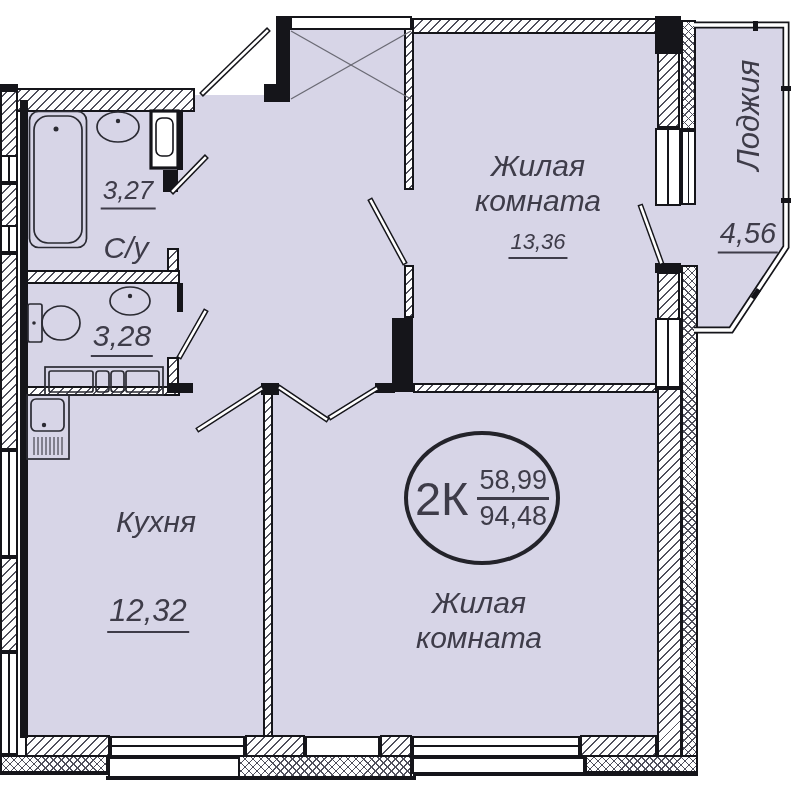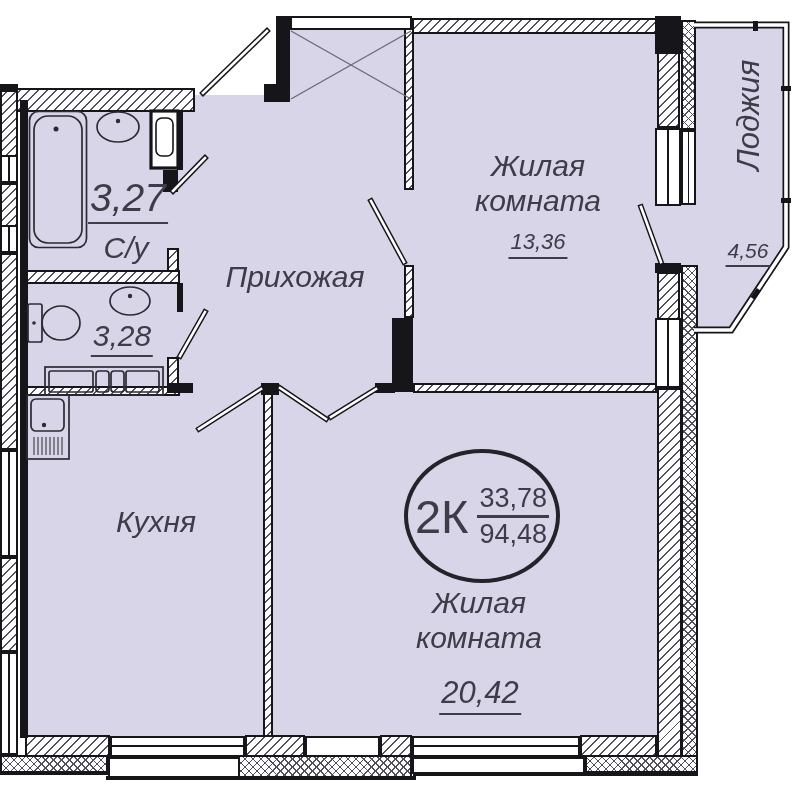--- a/index.html
+++ b/index.html
@@ -21,21 +21,21 @@
   .wfh{background-color:#fff;
        background-image:linear-gradient(to bottom,transparent 0 42%,#15151a 42% 54%,transparent 54% 100%);
        border:2px solid #15151a;}
   .wplain{background:#fff;border:2px solid #15151a;}
   svg.overlay{position:absolute;left:0;top:0;z-index:30;pointer-events:none;}
   .lbl{position:absolute;z-index:40;transform:translate(-50%,-50%);
        font-style:italic;color:#3e3c49;white-space:nowrap;text-align:center;}
   .name2{white-space:normal;width:200px;line-height:1.18;}
   .und{display:inline-block;border-bottom:2.5px solid #3e3c49;padding:0 2px 2px;}
   .rot{transform:translate(-50%,-50%) rotate(-90deg);}
-  .badge{position:absolute;z-index:40;left:404px;top:449px;width:148px;height:126px;
+  .badge{position:absolute;z-index:40;left:404px;top:431px;width:148px;height:126px;
          border:4px solid #23232a;border-radius:50%;display:flex;align-items:center;
          justify-content:center;gap:9px;color:#3e3c49;font-style:normal;}
   .btype{font-size:47px;}
   .frac{display:flex;flex-direction:column;align-items:center;font-size:27px;line-height:1.05;}
   .fu{border-bottom:3px solid #3e3c49;padding:0 2px 2px;}
   .fl{padding-top:2px;}
 </style>
 </head>
 <body>
 
@@ -193,43 +193,42 @@
         <line x1="42" y1="437" x2="42" y2="455"></line>
           <line x1="46" y1="437" x2="46" y2="455"></line>
         <line x1="50" y1="437" x2="50" y2="455"></line>
           <line x1="54" y1="437" x2="54" y2="455"></line>
         <line x1="58" y1="437" x2="58" y2="455"></line>
           <line x1="62" y1="437" x2="62" y2="455"></line>
       </g>
     </g>
   </svg>
 
-  <div class="lbl" style="left:128px;top:200px;font-size:39px;">
+  <div class="lbl" style="left:128px;top:192px;font-size:26px;">
     <span class="und">3,27</span>
   </div>
   <div class="lbl" style="left:126px;top:248px;font-size:30px;">С/у</div>
   <div class="lbl" style="left:122px;top:338px;font-size:30px;">
     <span class="und">3,28</span>
   </div>
-  <div class="lbl" style="left:295px;top:277px;font-size:30px;">Прихожая</div>
   <div class="lbl name2" style="left:538px;top:183px;font-size:30px;">Жилая комната</div>
   <div class="lbl" style="left:538px;top:244px;font-size:22px;text-decoration:underline;">
     <span class="und">13,36</span>
   </div>
   <div class="lbl" style="left:156px;top:522px;font-size:30px;">Кухня</div>
+  <div class="lbl" style="left:148px;top:613px;font-size:31px;">
+    <span class="und">12,32</span>
+  </div>
   <div class="lbl name2" style="left:479px;top:620px;font-size:30px;">Жилая комната</div>
-  <div class="lbl" style="left:480px;top:695px;font-size:31px;">
-    <span class="und">20,42</span>
-  </div>
   <div class="lbl rot" style="left:749px;top:115px;font-size:31px;">Лоджия</div>
-  <div class="lbl" style="left:748px;top:253px;font-size:21px;">
+  <div class="lbl" style="left:748px;top:235px;font-size:29px;">
     <span class="und">4,56</span>
   </div>
 
   <div class="badge">
     <span class="btype">2К</span>
     <span class="frac">
-      <span class="fu">33,78</span>
+      <span class="fu">58,99</span>
       <span class="fl">94,48</span>
     </span>
   </div>
 
 </div>
 
 </body></html>

